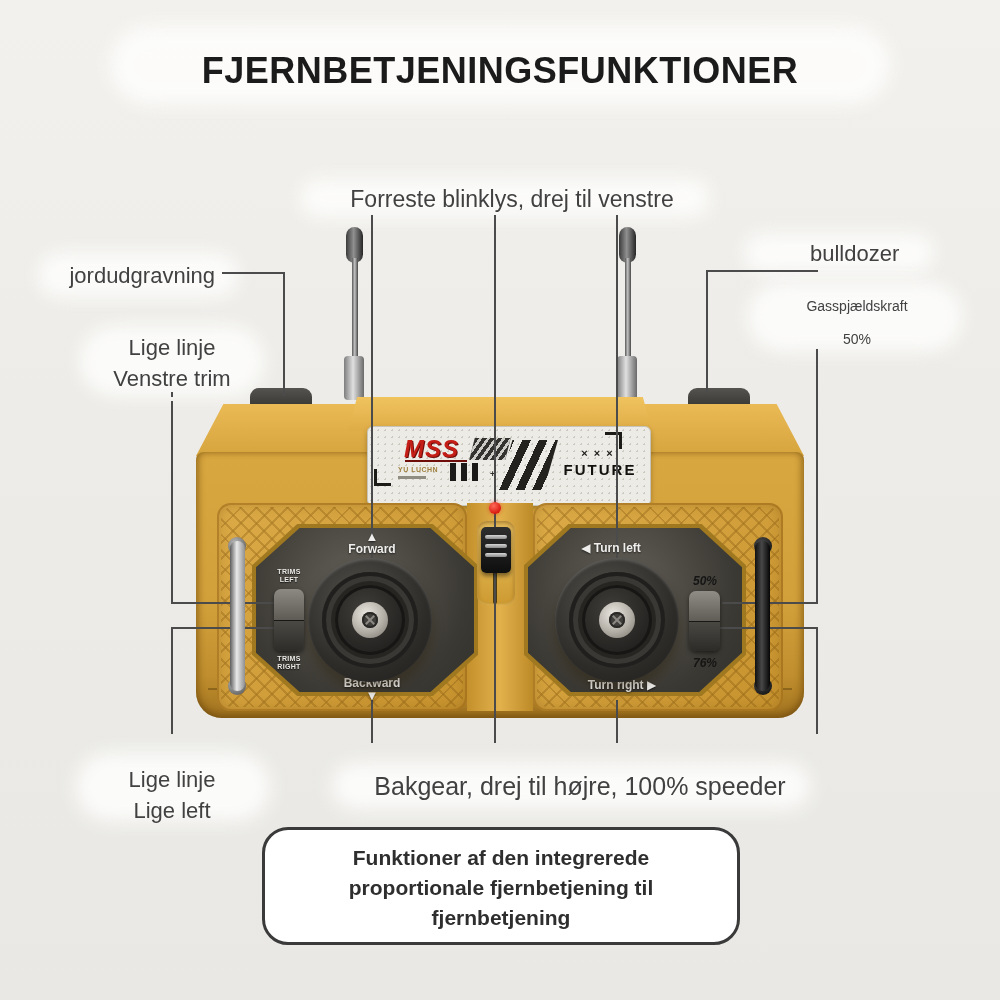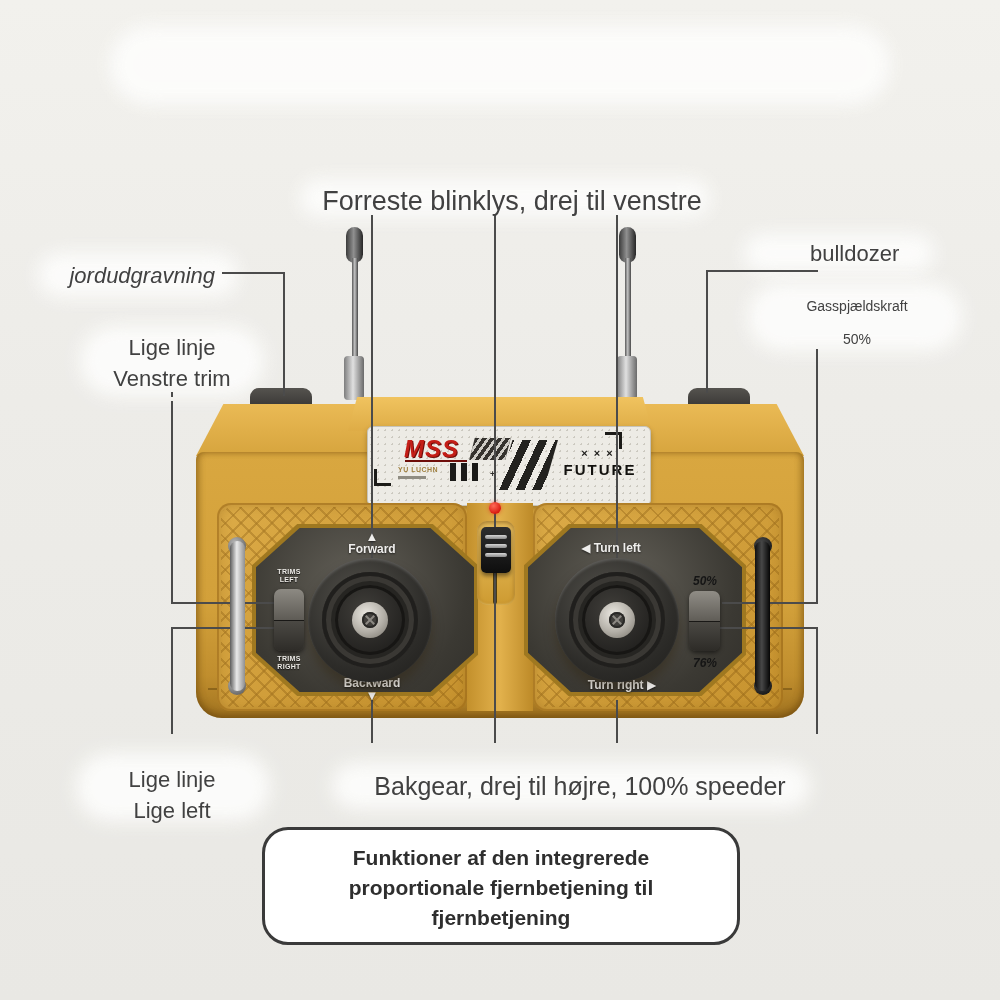--- a/index.html
+++ b/index.html
@@ -129,20 +129,21 @@
 
   <div class="blob" style="left:110px;top:26px;width:780px;height:78px;"></div>
   <div class="blob" style="left:300px;top:179px;width:410px;height:38px;"></div>
   <div class="blob" style="left:38px;top:253px;width:200px;height:44px;"></div>
   <div class="blob" style="left:744px;top:234px;width:190px;height:38px;"></div>
   <div class="blob" style="left:748px;top:283px;width:214px;height:68px;"></div>
   <div class="blob" style="left:80px;top:326px;width:184px;height:70px;"></div>
   <div class="blob" style="left:76px;top:753px;width:194px;height:68px;"></div>
   <div class="blob" style="left:332px;top:763px;width:478px;height:46px;"></div>
 
+  <div class="title">FJERNBETJENINGSFUNKTIONER</div>
 
   <div class="ln" style="left:371px;top:215px;width:2px;height:345px;"></div>
   <div class="ln" style="left:371px;top:700px;width:2px;height:43px;"></div>
   <div class="ln" style="left:494px;top:215px;width:2px;height:528px;"></div>
   <div class="ln" style="left:616px;top:215px;width:2px;height:345px;"></div>
   <div class="ln" style="left:616px;top:700px;width:2px;height:43px;"></div>
   <div class="ln" style="left:222px;top:272px;width:63px;height:2px;"></div>
   <div class="ln" style="left:283px;top:272px;width:2px;height:124px;"></div>
   <div class="ln" style="left:706px;top:270px;width:112px;height:2px;"></div>
   <div class="ln" style="left:706px;top:270px;width:2px;height:123px;"></div>
@@ -264,22 +265,22 @@
 
   <div class="sl-track"></div>
   <div class="sl-groove"></div>
   <div class="sl-thumb">
     <div class="ridge" style="top:8px;"></div>
       <div class="ridge" style="top:17px;"></div>
       <div class="ridge" style="top:26px;"></div>
   </div>
   <div class="led"></div>
 
-  <div class="lbl" style="left:262px;top:186px;width:500px;text-align:center;font-size:27px;">Forreste blinklys, drej til venstre</div>
-  <div class="lbl" style="left:40px;top:263px;width:175px;text-align:right;font-size:22px;font-style:italic;">jordudgravning</div>
+  <div class="lbl" style="left:262px;top:186px;width:500px;text-align:center;font-size:23px;">Forreste blinklys, drej til venstre</div>
+  <div class="lbl" style="left:40px;top:263px;width:175px;text-align:right;font-size:22px;">jordudgravning</div>
   <div class="lbl" style="left:810px;top:241px;font-size:22px;">bulldozer</div>
   <div class="lbl" style="left:762px;top:290px;width:190px;text-align:center;font-size:14px;line-height:33px;">
     <div>Gasspjældskraft</div>
     <div>50%</div>
   </div>
   <div class="lbl" style="left:62px;top:332px;width:220px;text-align:center;font-size:22px;line-height:31px;">
     <div>Lige linje</div>
     <div>Venstre trim</div>
   </div>
   <div class="lbl" style="left:62px;top:764px;width:220px;text-align:center;font-size:22px;line-height:31px;">

